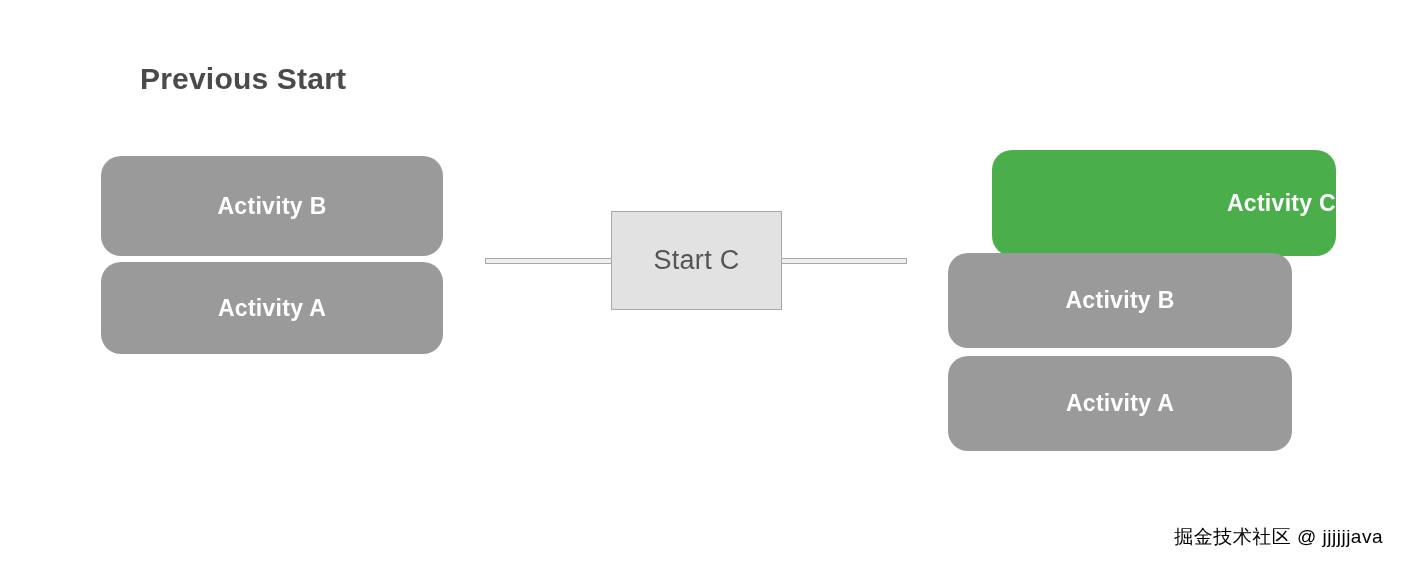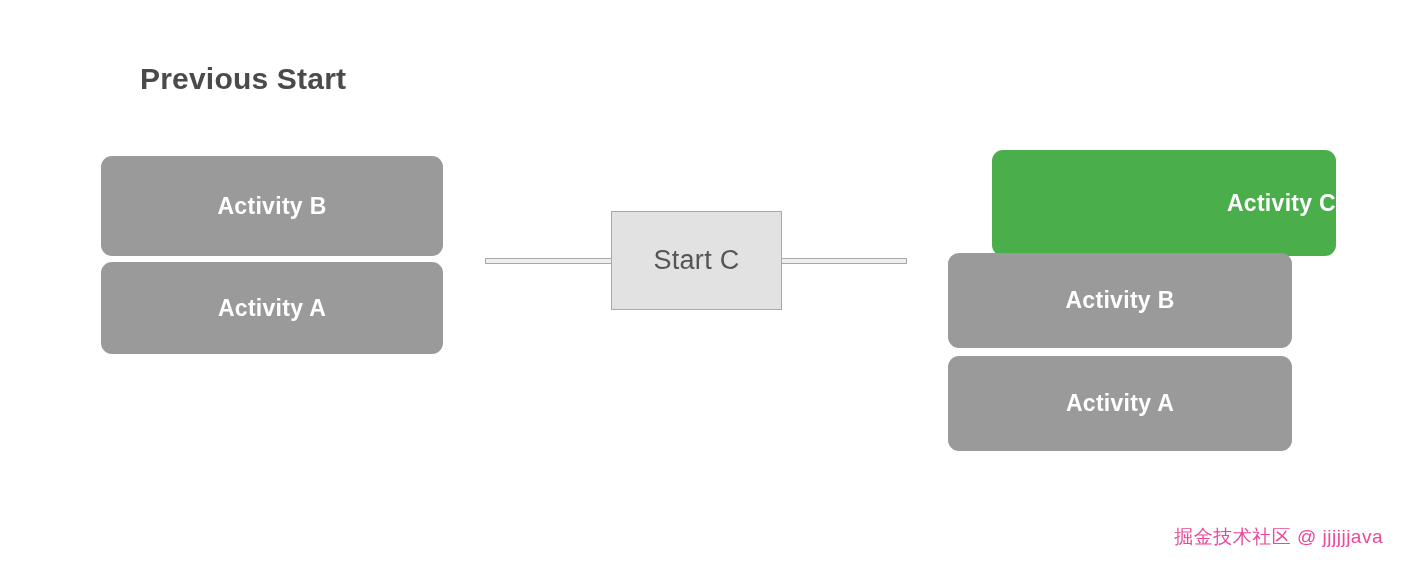--- a/index.html
+++ b/index.html
@@ -26,21 +26,21 @@
     color: #4a4a4a;
     letter-spacing: 0.2px;
     white-space: nowrap;
   }
   #title-previous { left: 140px; top: 62px; }
   #title-final    { left: 1023px; top: 62px; }
 
   
   .stack-card {
     position: absolute;
-    border-radius: 11px;
+    border-radius: 20px;
     display: flex;
     align-items: center;
     justify-content: center;
     box-sizing: border-box;
     color: #ffffff;
     font-size: 23px;
     font-weight: bold;
     letter-spacing: 0.3px;
   }
   .card-gray  { background: #9a9a9a; }
@@ -85,21 +85,21 @@
   }
   #connector-left  { left: 485px; width: 127px; }
   #connector-right { left: 781px; width: 126px; }
 
   
   #watermark {
     position: absolute;
     right: 30px;
     bottom: 16px;
     font-size: 19px;
-    color: #ec4899;
+    color: #000000;
     white-space: nowrap;
     letter-spacing: 0.5px;
   }
 </style>
 </head>
 <body>
 
 <div id="canvas">
 
   <div id="title-previous" class="stack-title">Previous Start</div>

